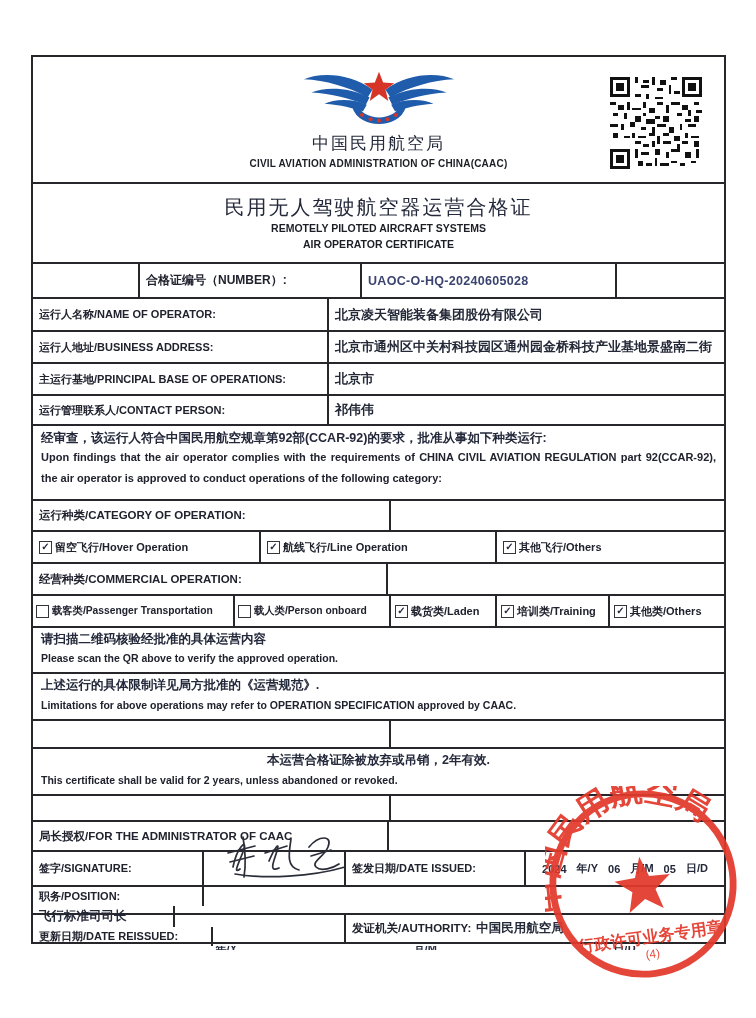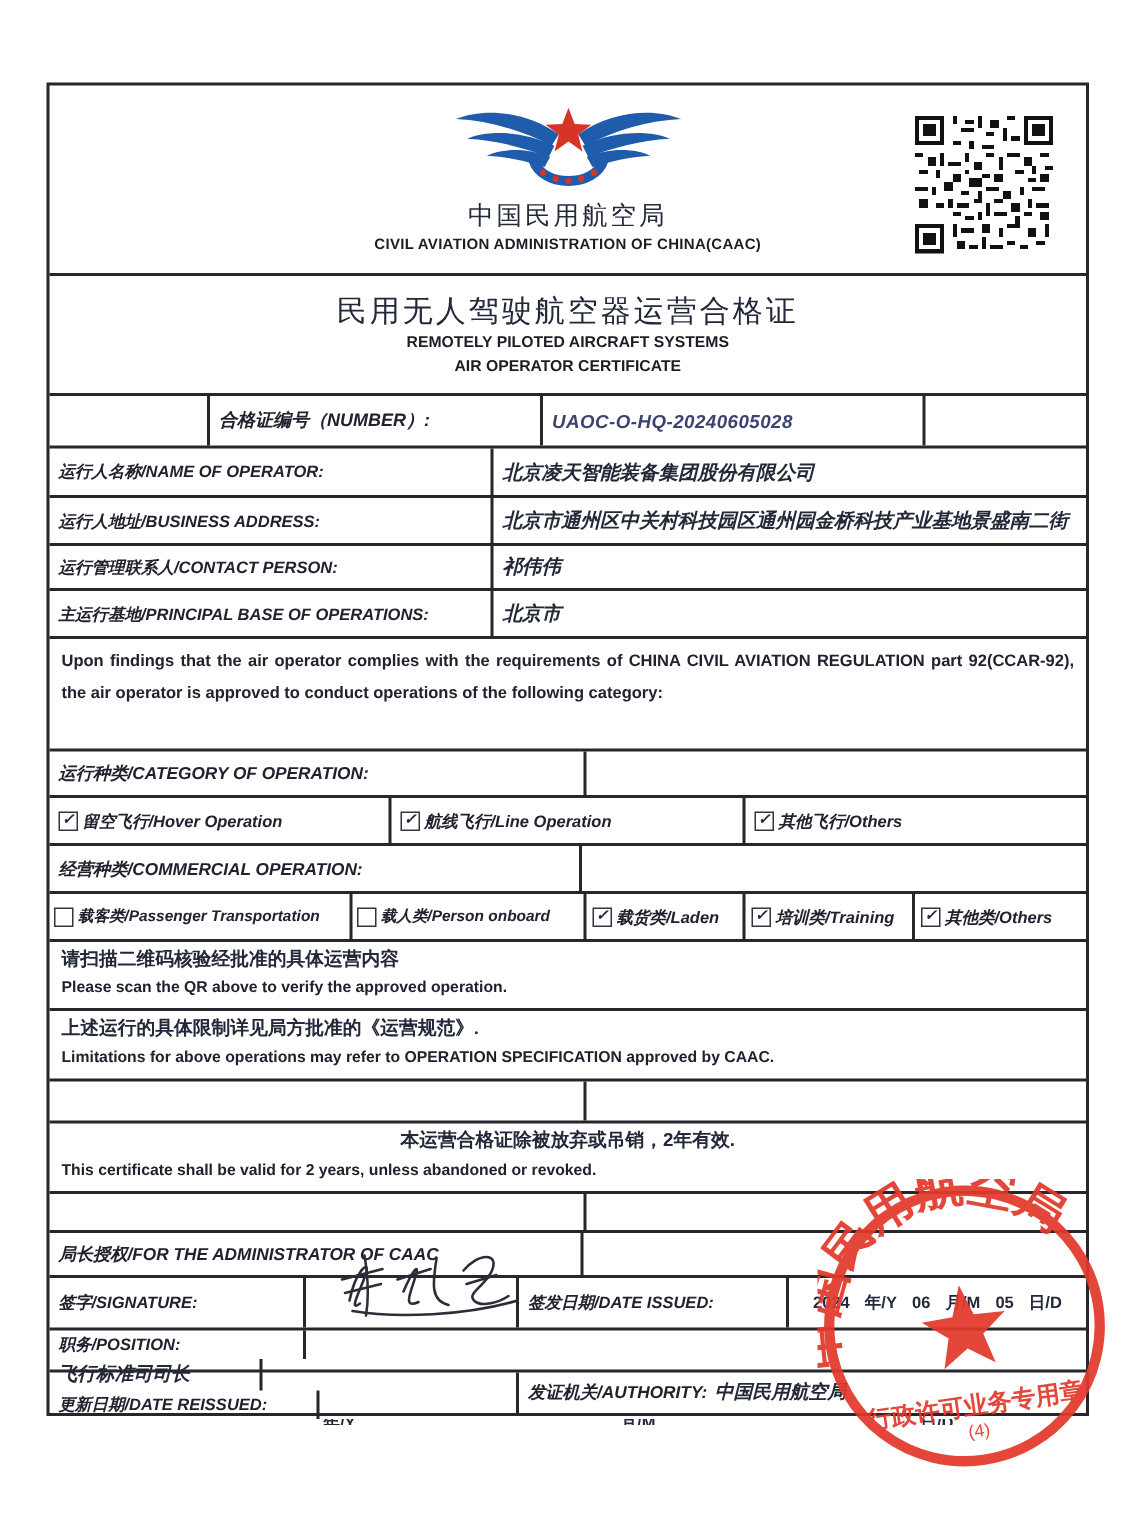--- a/index.html
+++ b/index.html
@@ -11,21 +11,21 @@
   .cert{
     position:absolute;left:31px;top:55px;width:695px;height:889px;
     border:2px solid #26262b;box-sizing:border-box;
     display:flex;flex-direction:column;background:#fff;
   }
   .row{display:flex;border-bottom:2px solid #26262b;box-sizing:border-box;flex:none;}
   .row:last-child{border-bottom:none;}
   .cell{box-sizing:border-box;padding:2px 6px;overflow:hidden;flex:none;}
   .cell.br{border-right:2px solid #26262b;}
   .cell.grow{flex:1 1 auto;}
-  .vcenter{display:flex;align-items:center;font-style:italic;}
+  .vcenter{display:flex;align-items:center;}
   
   .hdr{height:127px;position:relative;flex-direction:column;align-items:center;}
   .logo{margin-top:12px;}
   .org-cn{font-family:"Liberation Serif",serif;font-size:17px;color:#242a3a;letter-spacing:2px;margin-top:1px;}
   .org-en{font-size:10px;font-weight:bold;color:#1c1e26;letter-spacing:.2px;margin-top:3px;}
   .qr{position:absolute;right:22px;top:20px;width:92px;height:92px;}
   
   .title-sec{height:80px;flex-direction:column;align-items:center;justify-content:center;}
   .title-cn{font-family:"Liberation Serif",serif;font-size:20px;color:#23283a;letter-spacing:2px;}
   .title-en{font-size:10.5px;font-weight:bold;line-height:1.45;color:#1c1e26;text-align:center;}
@@ -200,40 +200,41 @@
 
   <div class="row" style="height:32px;">
     <div class="cell br vcenter" style="width:296px;">
         <span class="lbl">运行人地址/BUSINESS ADDRESS:</span>
       </div>
     <div class="cell grow vcenter">
         <span class="val">北京市通州区中关村科技园区通州园金桥科技产业基地景盛南二街</span>
       </div>
   </div>
 
+  <div class="row" style="height:32px;">
+    <div class="cell br vcenter" style="width:296px;">
+        <span class="lbl">主运行基地/PRINCIPAL BASE OF OPERATIONS:</span>
+      </div>
+    <div class="cell grow vcenter">
+        <span class="val">北京市</span>
+      </div>
+  </div>
+
   <div class="row" style="height:30px;">
     <div class="cell br vcenter" style="width:296px;">
         <span class="lbl">运行管理联系人/CONTACT PERSON:</span>
       </div>
     <div class="cell grow vcenter">
         <span class="val">祁伟伟</span>
       </div>
   </div>
 
-  <div class="row" style="height:32px;">
-    <div class="cell br vcenter" style="width:296px;">
-        <span class="lbl">主运行基地/PRINCIPAL BASE OF OPERATIONS:</span>
-      </div>
-    <div class="cell grow vcenter">
-        <span class="val">北京市</span>
-      </div>
-  </div>
-
   <div class="row" style="height:75px;">
     <div class="cell grow" style="padding:5px 8px;">
+      <div class="para-cn">经审查，该运行人符合中国民用航空规章第92部(CCAR-92)的要求，批准从事如下种类运行:</div>
       <div class="para-en">Upon findings that the air operator complies with the requirements of CHINA CIVIL AVIATION REGULATION part 92(CCAR-92), the air operator is approved to conduct operations of the following category:</div>
     </div>
   </div>
 
   <div class="row" style="height:31px;">
     <div class="cell br vcenter" style="width:358px;">
         <span class="lbl" style="font-size:11.5px;">运行种类/CATEGORY OF OPERATION:</span>
       </div>
     <div class="cell grow"></div>
   </div>

